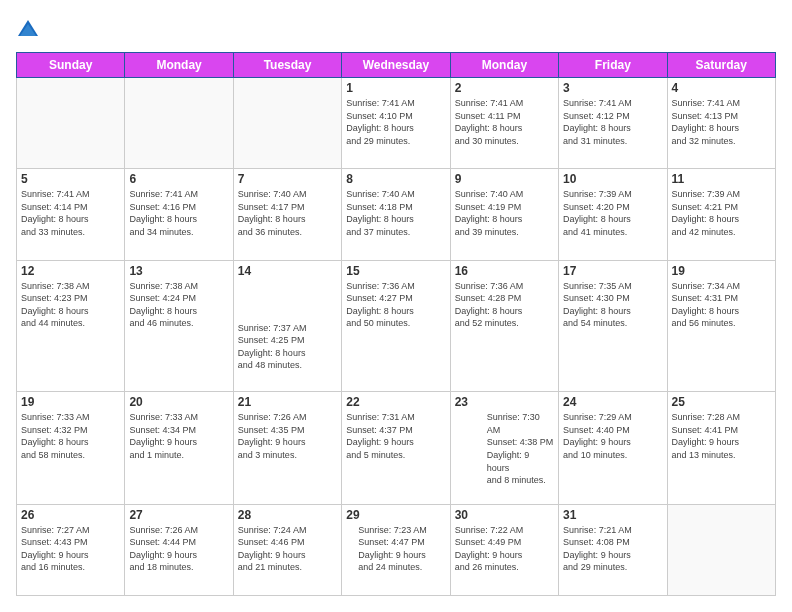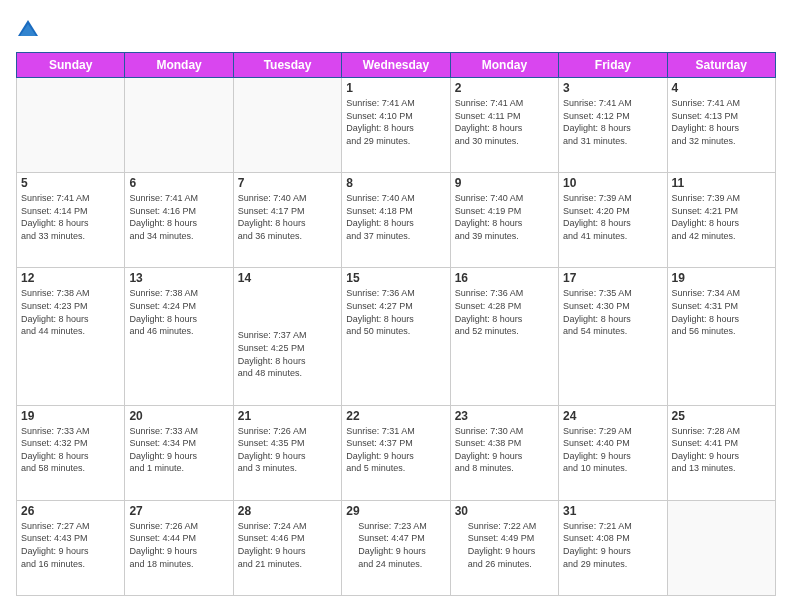--- a/index.html
+++ b/index.html
@@ -284,21 +284,21 @@
           </td>
           <td>
             <div class="day-num">22</div>
             <div class="day-info" style="white-space: pre-line;">Sunrise: 7:31 AM
 Sunset: 4:37 PM
 Daylight: 9 hours
 and 5 minutes.</div>
           </td>
           <td>
             <div class="day-num">23</div>
-            <div class="day-info" style="white-space: pre-line;">Sunrise: 7:30 AM
+            <div class="day-info" style="white-space: pre-line; margin-left: 32px;">Sunrise: 7:30 AM
 Sunset: 4:38 PM
 Daylight: 9 hours
 and 8 minutes.</div>
           </td>
           <td>
             <div class="day-num">24</div>
             <div class="day-info" style="white-space: pre-line;">Sunrise: 7:29 AM
 Sunset: 4:40 PM
 Daylight: 9 hours
 and 10 minutes.</div>
@@ -335,21 +335,21 @@
           </td>
           <td>
             <div class="day-num">29</div>
             <div class="day-info" style="white-space: pre-line; margin-left: 12px;">Sunrise: 7:23 AM
 Sunset: 4:47 PM
 Daylight: 9 hours
 and 24 minutes.</div>
           </td>
           <td>
             <div class="day-num">30</div>
-            <div class="day-info" style="white-space: pre-line; margin-left: 13px;">Sunrise: 7:22 AM
+            <div class="day-info" style="white-space: pre-line;">Sunrise: 7:22 AM
 Sunset: 4:49 PM
 Daylight: 9 hours
 and 26 minutes.</div>
           </td>
           <td>
             <div class="day-num">31</div>
             <div class="day-info" style="white-space: pre-line;">Sunrise: 7:21 AM
 Sunset: 4:08 PM
 Daylight: 9 hours
 and 29 minutes.</div>

